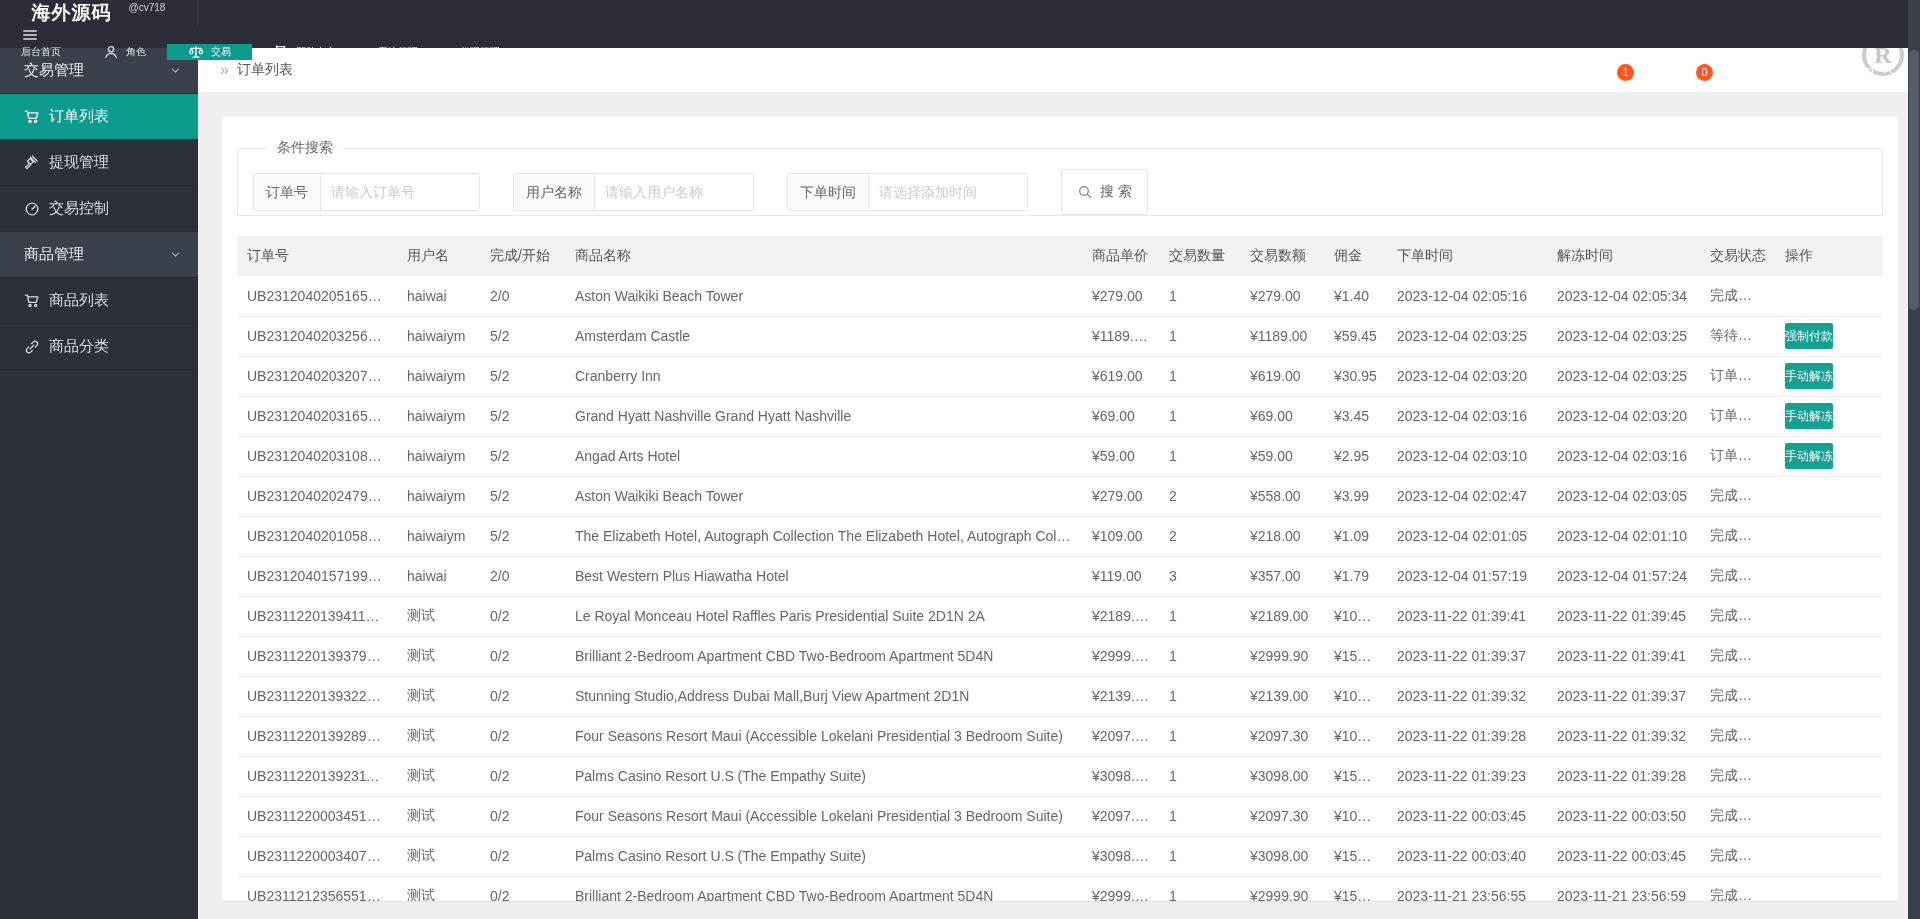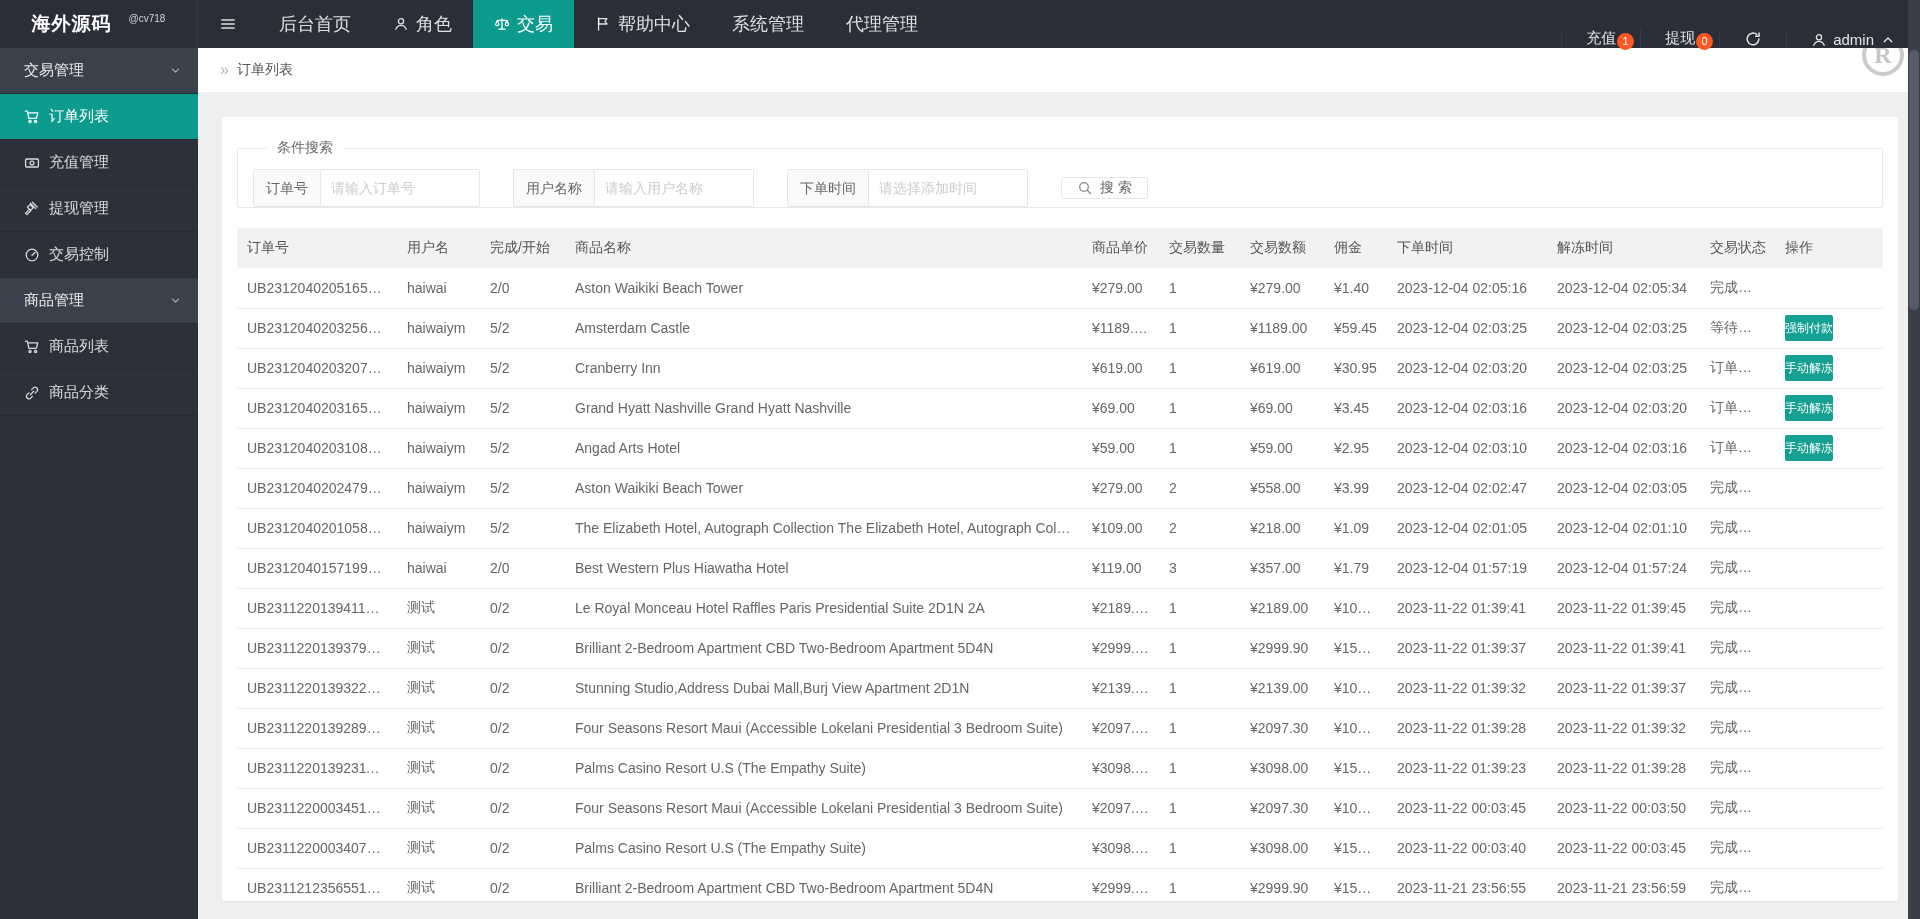--- a/index.html
+++ b/index.html
@@ -1,25 +1,25 @@
 <!DOCTYPE html>
 <html><head>
 <meta charset="utf-8">
 <style>
   * { box-sizing: border-box; margin: 0; padding: 0; }
   html,body { width:1920px; height:919px; overflow:hidden; }
   body { font-family:"Liberation Sans","DejaVu Sans",sans-serif; background:#efefef; position:relative; }
 
   
-  .navbar { position:absolute; left:0; top:0; width:1920px; height:48px; background:#2b2e38; display:flex; align-items:stretch; z-index:10; }
+  .navbar { position:absolute; left:0; top:0; width:1920px; height:48px; background:#2b2e38; display:flex; align-items:stretch; z-index:10;flex-direction:column; }
   .brand { width:198px; display:flex; align-items:center; justify-content:center; color:#fff; border-right:1px solid rgba(255,255,255,.05); }
   .brand-name { font-size:19px; font-weight:bold; letter-spacing:1px; }
   .brand-sub { font-size:10px; color:#cfd3dc; margin-left:17px; position:relative; top:-6px; }
   .nav-menu { display:flex; align-items:stretch; }
-  .nav-item { display:flex; align-items:center; gap:7px; padding:0 21px; color:rgba(255,255,255,.85); font-size:18px; cursor:pointer; text-decoration:none; }
+  .nav-item { display:flex; align-items:center; gap:7px; padding:0 21px; color:rgba(255,255,255,.85); font-size:10px; cursor:pointer; text-decoration:none; }
   .nav-item.active { background:#0d9b8d; color:#fff; }
   .nav-right { margin-left:auto; display:flex; align-items:flex-end; }
   .nr-item { position:relative; display:flex; align-items:center; gap:6px; padding:0 24px; color:rgba(255,255,255,.88); font-size:15px; cursor:pointer; border-left:1px solid rgba(255,255,255,.06); }
   .nr-badge { position:absolute; top:4px; right:6px; min-width:17px; height:17px; line-height:17px; padding:0 4px; background:#ff5722; color:#fff; font-size:11px; border-radius:9px; text-align:center; }
   .icon { display:inline-flex; width:16px; height:16px; }
   .icon svg { width:100%; height:100%; }
   .icon-lg { width:18px; height:18px; }
 
   
   .sidebar { position:absolute; left:0; top:48px; bottom:0; width:198px; background:#2b303a; z-index:5; }
@@ -36,21 +36,21 @@
   .card { margin:25px 22px 0 24px; height:784px; background:#fff; border-radius:2px; box-shadow:0 1px 2px rgba(0,0,0,.05); padding:12px 15px 0 15px; overflow:hidden; }
 
   
   fieldset.search { border:1px solid #e8e8e8; border-radius:2px; margin-top:10px; padding:12px 15px 0 15px; }
   fieldset.search legend { margin-left:14px; padding:0 10px; color:#666; font-size:14px; }
   .search-row { display:flex; align-items:center; }
   .sg { display:inline-flex; border:1px solid #e6e6e6; border-radius:2px; height:38px; margin-right:33px; background:#fff; overflow:hidden; }
   .sg .lbl { background:#fafafa; border-right:1px solid #e6e6e6; padding:0 12px; line-height:36px; color:#666; font-size:14px; white-space:nowrap; }
   .sg input { border:none; outline:none; width:158px; padding:0 10px; font-size:14px; color:#666; }
   .sg input::placeholder { color:#ccc; }
-  .search-btn { display:inline-flex; align-items:center; gap:7px; height:22px; padding:0 15px; background:#fff; border:1px solid #e6e6e6; border-radius:2px; color:#666; font-size:14px; cursor:pointer; }
+  .search-btn { display:inline-flex; align-items:center; gap:7px; height:46px; padding:0 15px; background:#fff; border:1px solid #e6e6e6; border-radius:2px; color:#666; font-size:14px; cursor:pointer; }
   .search-btn .icon { color:#888; }
 
   
   table.orders { width:100%; border-collapse:collapse; table-layout:fixed; margin-top:20px; }
   table.orders th { background:#f2f2f2; font-weight:normal; text-align:left; height:40px; padding:0 10px; color:#555; font-size:14px; white-space:nowrap; overflow:hidden; }
   table.orders td { height:40px; padding:0 10px; border-bottom:1px solid #eee; color:#666; font-size:14px; white-space:nowrap; overflow:hidden; text-overflow:ellipsis; }
   .btn { display:inline-block; height:26px; line-height:26px; padding:0 0; border-radius:2px; color:#fff; font-size:12px; cursor:pointer; border:none; margin-right:5px; white-space:nowrap; }
   .btn.teal { background:#14a092; }
   .btn.orange { background:#ffb800; }
 
@@ -158,29 +158,20 @@
     </div>
     <div class="side-item active">
       <span class="icon">
         <svg viewBox="0 0 16 16" fill="none" stroke="currentColor" stroke-width="1.3" stroke-linecap="round" stroke-linejoin="round">
           <path d="M1.4 2.2h1.9l1.6 7.2h7.4l1.5-5.6H4"></path>
           <circle cx="6" cy="12.6" r="1.1"></circle>
           <circle cx="11.6" cy="12.6" r="1.1"></circle>
         </svg>
       </span>
       <span>订单列表</span>
-    </div>
-    <div class="side-item">
-      <span class="icon">
-        <svg viewBox="0 0 16 16" fill="none" stroke="currentColor" stroke-width="1.3" stroke-linecap="round" stroke-linejoin="round">
-          <rect x="1.6" y="4" width="12.8" height="8" rx="1"></rect>
-          <circle cx="8" cy="8" r="1.9"></circle>
-        </svg>
-      </span>
-      <span>充值管理</span>
     </div>
     <div class="side-item">
       <span class="icon">
         <svg viewBox="0 0 16 16" fill="none" stroke="currentColor" stroke-width="1.3" stroke-linecap="round" stroke-linejoin="round">
           <path d="M6.4 2.2l5.4 5.4M8.4 1.2l4.8 4.8M6 3.6L3.4 6.2l3.2 3.2 2.6-2.6z"></path>
           <path d="M5.2 8.6l-3.6 3.6 1.4 1.4 3.6-3.6"></path>
         </svg>
       </span>
       <span>提现管理</span>
     </div>

